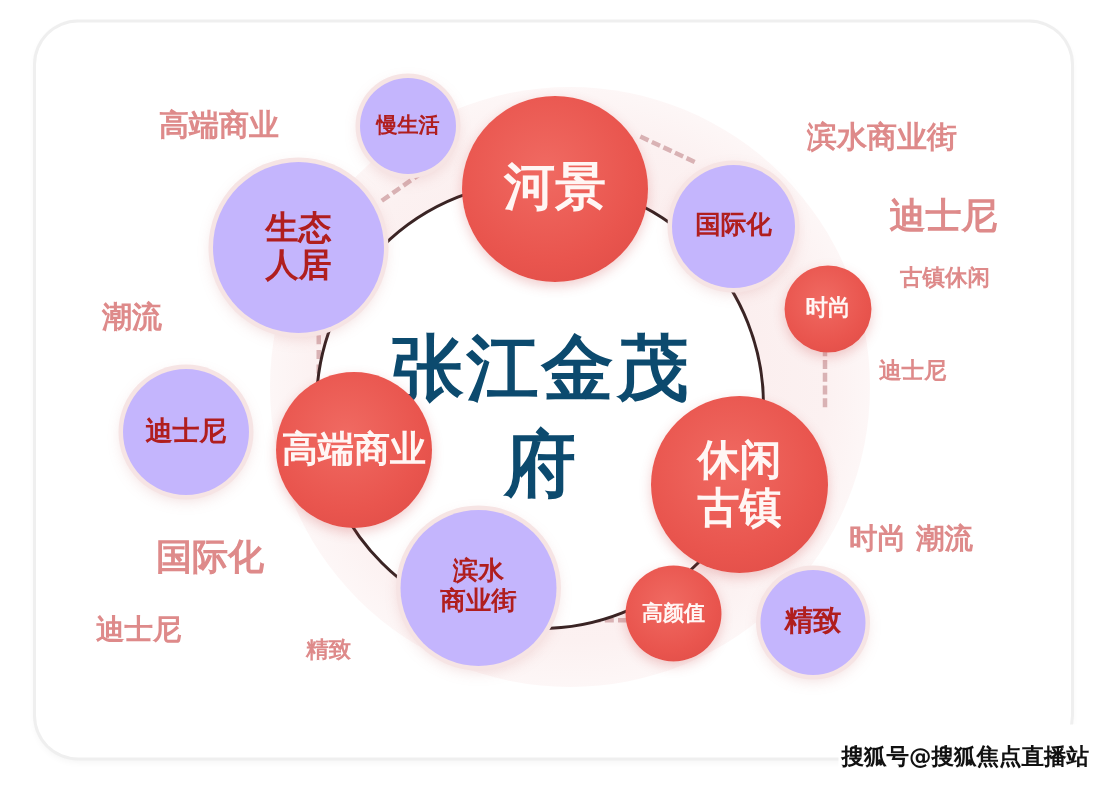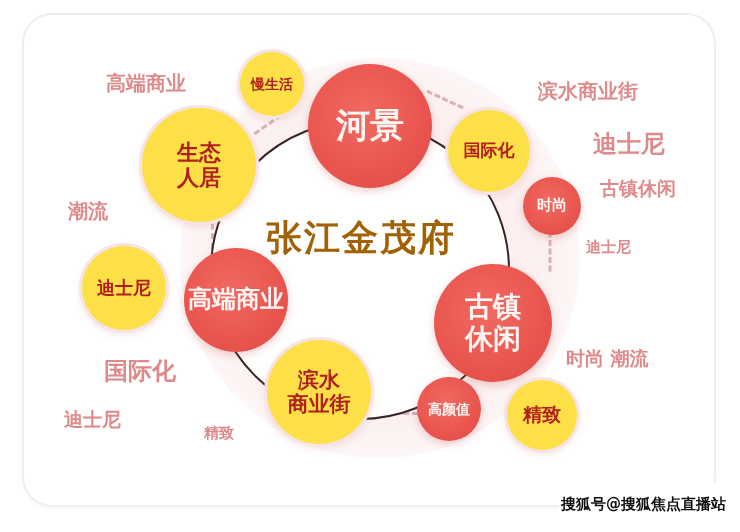--- a/index.html
+++ b/index.html
@@ -16,38 +16,38 @@
     position: absolute; left: 180px; top: 58px; width: 400px; height: 400px;
     border-radius: 50%;
     background: radial-gradient(circle, rgba(246,214,214,0.55) 0%, rgba(248,224,224,0.45) 60%, rgba(252,238,238,0.2) 80%, rgba(255,255,255,0) 92%);
   }
   .main-ring {
     position: absolute; left: 210px; top: 120px; width: 296px; height: 296px;
     border-radius: 50%; border: 2px solid #3a2424; background: #ffffff;
   }
   .title {
     position: absolute; left: 246px; top: 214px; width: 230px; text-align: center;
-    font-size: 36px; font-weight: 900; color: #a16207; letter-spacing: 2px;
+    font-size: 48px; font-weight: 900; color: #0c4a6e; letter-spacing: 2px;
     font-family: "DejaVu Sans", sans-serif;
   }
   .dash {
     position: absolute; border-top: 3px dashed #d9b2b4;
   }
   .bubble {
     position: absolute; border-radius: 50%;
     display: flex; align-items: center; justify-content: center; text-align: center;
     font-weight: bold; line-height: 1.15;
   }
   .bubble.red {
     background: radial-gradient(circle at 45% 40%, #f06a62 0%, #e9554e 60%, #dd4a45 100%);
     color: #fff6f4;
     box-shadow: 0 3px 8px rgba(200,60,60,0.25);
   }
   .bubble.white {
-    background: #fde047; color: #b01e1e;
+    background: #c4b5fd; color: #b01e1e;
     box-shadow: 0 0 0 3px #f6e4e4, 0 3px 10px rgba(200,120,120,0.28);
   }
   .tag {
     position: absolute; color: #de8a8a; font-weight: bold; white-space: nowrap;
   }
   .watermark {
     position: absolute; right: 12px; bottom: 6px; color: #111; font-weight: bold;
     font-size: 15px; background: #ffffff; padding: 12px 2px;
     text-shadow: 0 0 1px #fff;
   }
@@ -68,22 +68,22 @@
 <div class="main-ring"></div>
 <div class="title">张江金茂府</div>
 
 <div class="bubble red" style="left:308px;top:64px;width:124px;height:124px;font-size:34px;">
   <span>河景</span>
 </div>
 <div class="bubble red" style="left:523px;top:177px;width:58px;height:58px;font-size:15px;text-align:right;">
   <span>时尚</span>
 </div>
 <div class="bubble red" style="left:434px;top:264px;width:118px;height:118px;font-size:28px;flex-direction:column;">
+  <span>休闲</span>
   <span>古镇</span>
-  <span>休闲</span>
 </div>
 <div class="bubble red" style="left:417px;top:377px;width:64px;height:64px;font-size:14px;">
   <span>高颜值</span>
 </div>
 <div class="bubble red" style="left:184px;top:248px;width:104px;height:104px;font-size:24px;">
   <span>高端</span>
   <span>商业</span>
 </div>
 
 <div class="bubble white" style="left:240px;top:52px;width:64px;height:64px;font-size:14px;">
@@ -92,32 +92,32 @@
 <div class="bubble white" style="left:142px;top:108px;width:114px;height:114px;font-size:22px;flex-direction:column;text-align:right;">
   <span>生态</span>
   <span>人居</span>
 </div>
 <div class="bubble white" style="left:448px;top:110px;width:82px;height:82px;font-size:17px;">
   <span>国际化</span>
 </div>
 <div class="bubble white" style="left:82px;top:246px;width:84px;height:84px;font-size:18px;">
   <span>迪士尼</span>
 </div>
-<div class="bubble white" style="left:267px;top:340px;width:104px;height:104px;font-size:21px;flex-direction:column;">
+<div class="bubble white" style="left:267px;top:340px;width:104px;height:104px;font-size:17px;flex-direction:column;">
   <span>滨水</span>
   <span>商业街</span>
 </div>
 <div class="bubble white" style="left:507px;top:380px;width:70px;height:70px;font-size:19px;">
   <span>精致</span>
 </div>
 
 <div class="tag" style="left:106px;top:70px;font-size:20px;text-align:right;">高端商业</div>
 <div class="tag" style="left:68px;top:198px;font-size:20px;">潮流</div>
 <div class="tag" style="left:104px;top:355px;font-size:24px;">国际化</div>
 <div class="tag" style="left:64px;top:407px;font-size:19px;">迪士尼</div>
 <div class="tag" style="left:204px;top:424px;font-size:15px;">精致</div>
 <div class="tag" style="left:538px;top:78px;font-size:20px;">滨水商业街</div>
 <div class="tag" style="left:593px;top:128px;font-size:24px;">迪士尼</div>
-<div class="tag" style="left:600px;top:176px;font-size:19px;">古镇休闲</div>
+<div class="tag" style="left:600px;top:176px;font-size:15px;">古镇休闲</div>
 <div class="tag" style="left:586px;top:238px;font-size:15px;">迪士尼</div>
 <div class="tag" style="left:566px;top:346px;font-size:19px;">时尚 潮流</div>
 
 <div class="watermark">搜狐号@搜狐焦点直播站</div>
 
 </body></html>

